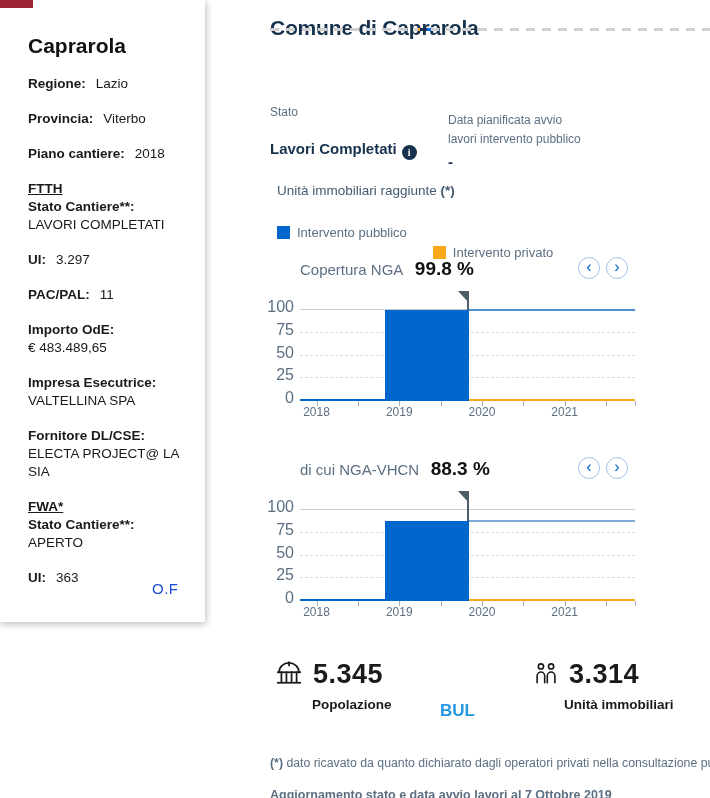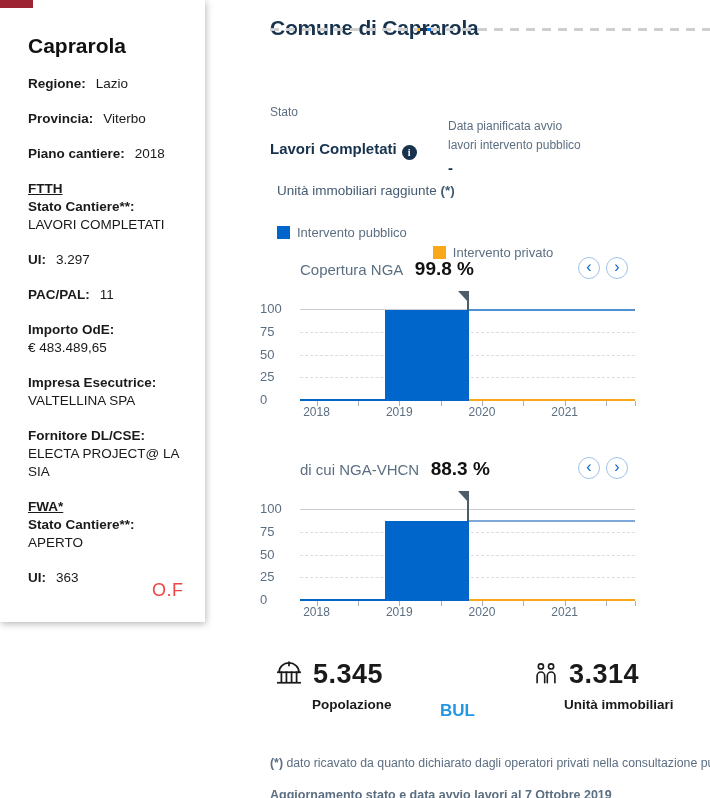--- a/index.html
+++ b/index.html
@@ -10,36 +10,36 @@
   .sidebar{position:absolute;left:0;top:0;width:205px;height:622px;background:#fff;
            box-shadow:1px 2px 7px rgba(0,0,0,.28);box-sizing:border-box;
            padding:20px 14px 16px 28px;color:#1a1a1a;}
   .corner-mark{position:absolute;left:0;top:0;width:33px;height:8px;background:#9C2433;}
   .sb-title{margin:14px 0 4px 0;font-size:21px;font-weight:bold;color:#111;}
   .srow{margin-top:17px;font-size:13.5px;line-height:18px;}
   .srow b{font-weight:bold;}
   .srow .val{margin-left:10px;}
   .srow .vline{font-weight:normal;}
   .sb-underline{text-decoration:underline;}
-  .watermark{position:absolute;left:152px;top:580px;font-size:18px;letter-spacing:.5px;color:#ef4444;}
+  .watermark{position:absolute;left:152px;top:580px;font-size:15px;letter-spacing:.5px;color:#1d4ed8;}
 
   
   .h1{position:absolute;left:270px;top:2px;font-size:21px;font-weight:bold;color:#17324D;letter-spacing:-.2px;}
   .h1-rule{position:absolute;left:270px;top:28px;width:440px;height:3px;
            background:repeating-linear-gradient(90deg,#cfcfcf 0 9px,transparent 9px 16px);}
   .h1-rule-accent{position:absolute;left:148px;top:0;width:13px;height:3px;
            background:linear-gradient(90deg,#F9A81A 0 2px,#17324D 2px 9px,#0073E6 9px 13px);}
 
   .stato-col{position:absolute;left:270px;top:103px;}
   .lbl-gray{font-size:12px;color:#5C6F82;line-height:19px;}
   .stato-value{font-size:15px;font-weight:bold;color:#17324D;margin-top:18px;}
   .info-icon{display:inline-flex;align-items:center;justify-content:center;width:15px;height:15px;
              border-radius:50%;background:#17324D;color:#fff;font-size:10px;font-weight:bold;
              font-family:"Liberation Serif",serif;vertical-align:-2px;margin-left:5px;cursor:pointer;}
-  .data-col{position:absolute;left:448px;top:117px;width:210px;}
+  .data-col{position:absolute;left:448px;top:111px;width:210px;}
   .data-dash{font-size:15px;font-weight:bold;color:#17324D;margin-top:4px;}
 
   .unita-heading{position:absolute;left:277px;top:183px;font-size:13.5px;color:#435A70;}
   .unita-heading b{font-weight:bold;}
   .legend{position:absolute;left:277px;top:205px;display:flex;align-items:center;font-size:13px;color:#5C6F82;}
   .legend-item{display:flex;align-items:center;}
   .legend-item + .legend-item{margin-left:26px;margin-top:40px;}
   .sq{width:13px;height:13px;margin-right:7px;display:inline-block;}
   .sq.blue{background:#0066CC;} .sq.orange{background:#F9A81A;}
 
@@ -50,21 +50,21 @@
   .chart-head{position:absolute;left:30px;top:5px;white-space:nowrap;}
   .chart-title{font-size:15px;color:#5C6F82;}
   .chart-value{font-size:19px;font-weight:bold;color:#111;margin-left:7px;}
   .chart-nav{position:absolute;right:82px;top:4px;display:flex;gap:6px;}
   .navbtn{width:22px;height:22px;border-radius:50%;border:1px solid #9FC3E8;background:#fff;color:#0066CC;
           display:flex;align-items:center;justify-content:center;font-size:16px;line-height:1;cursor:pointer;padding:0 0 2px 0;}
   .plot{position:absolute;left:30px;top:48px;width:335px;height:100px;}
   .griddash{position:absolute;left:0;right:0;height:0;border-top:1px dashed #D9DDE3;}
   .gridsolid{position:absolute;left:0;right:0;height:1px;background:#C9CED6;}
   .axisline{position:absolute;left:0;right:0;height:1px;background:#97A3AF;bottom:0;}
-  .ylab{position:absolute;left:-40px;width:34px;text-align:left;font-size:13px;color:#5C6F82;}
+  .ylab{position:absolute;left:-40px;width:34px;text-align:right;font-size:16px;color:#5C6F82;}
   .xlab{position:absolute;top:104px;transform:translateX(-50%);font-size:12px;color:#5C6F82;}
   .xtick{position:absolute;bottom:-5px;width:1px;height:5px;background:#A7B1BB;}
   .cline{position:absolute;height:2px;}
   .cbar{position:absolute;bottom:0;}
   .marker-line{position:absolute;width:2px;background:#4D5D68;}
   .marker-flag{position:absolute;width:0;height:0;border-top:12px solid #4D5D68;border-left:11px solid transparent;}
 
   
   .stat{position:absolute;color:#1a1a1a;}
   .stat-left{left:275px;top:660px;} .stat-right{left:533px;top:660px;}

